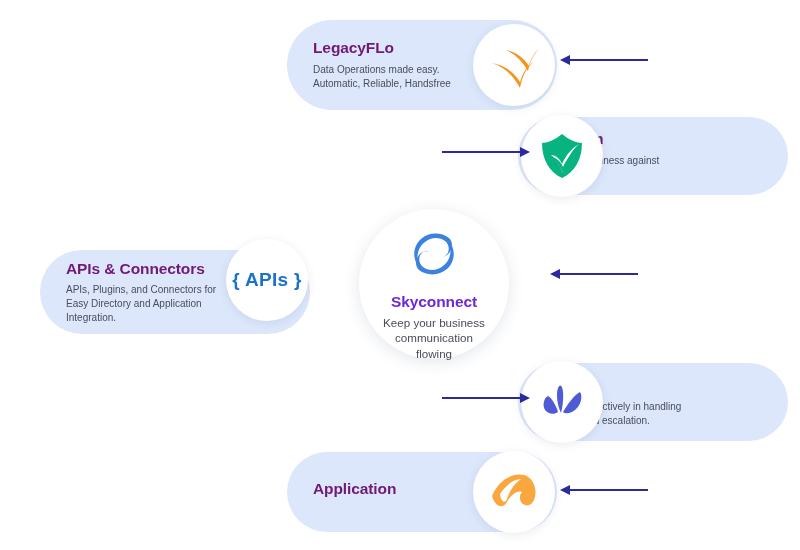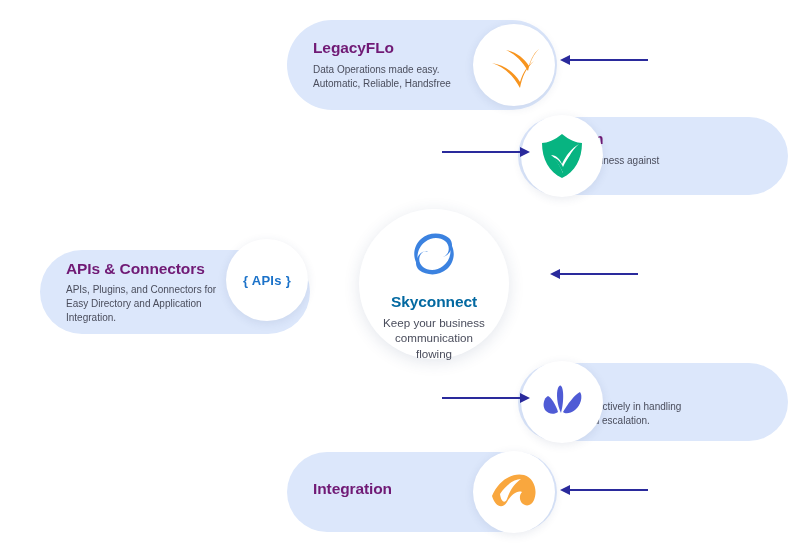--- a/index.html
+++ b/index.html
@@ -59,21 +59,21 @@
     border-radius: 50%;
     background: #ffffff;
     display: flex;
     align-items: center;
     justify-content: center;
     box-shadow: 0 2px 10px rgba(40, 60, 110, 0.10);
   }
   .icon-circle svg { display: block; }
 
   .apis-text {
-    font-size: 13px;
+    font-size: 19px;
     font-weight: bold;
     color: #1b72c9;
     letter-spacing: 0.3px;
   }
 
   
   #hub {
     position: absolute;
     left: 359px;
     top: 209px;
@@ -85,21 +85,21 @@
     display: flex;
     flex-direction: column;
     align-items: center;
     justify-content: flex-start;
     padding-top: 16px;
     box-sizing: border-box;
   }
   #hub-title {
     font-size: 15.5px;
     font-weight: bold;
-    color: #0369a1;
+    color: #6d28d9;
     margin-top: 6px;
     letter-spacing: -0.1px;
   }
   #hub-desc {
     font-size: 11.6px;
     color: #4a4d5c;
     line-height: 1.32;
     text-align: center;
     margin-top: 4px;
     white-space: pre-line;
@@ -208,21 +208,21 @@
     </span>
   </div>
 
   <svg class="arrow" style="left:440px; top:390px;" width="92" height="16">
     <line x1="2" y1="8" x2="82" y2="8" stroke="#2a2a9c" stroke-width="2"></line>
     <path d="M90 8 L80 3 L80 13 Z" fill="#2a2a9c"></path>
   </svg>
 
   <div class="card text-left" style="left:287px; top:452px; width:270px; height:80px;">
     <div class="card-text">
-      <div class="card-title">Integration</div>
+      <div class="card-title">Application</div>
     </div>
   </div>
   <div class="icon-circle" style="left:473px; top:451px;">
     <span>
       <svg width="56" height="48" viewBox="0 0 56 48">
         <path d="M6 28 C12 13 26 4 38 7 C48 10 52 22 48 32 C46 37 41 39 37 36 C33 33 33 27 36 24
                  C31 22 25 27 21 34 C16 42 9 38 6 28 Z" fill="#f9a73e"></path>
         <path d="M14 26 C20 17 28 11 35 11 C29 15 24 22 21 31 C19 36 15 34 14 26 Z" fill="#ffffff"></path>
       </svg>
     </span>

